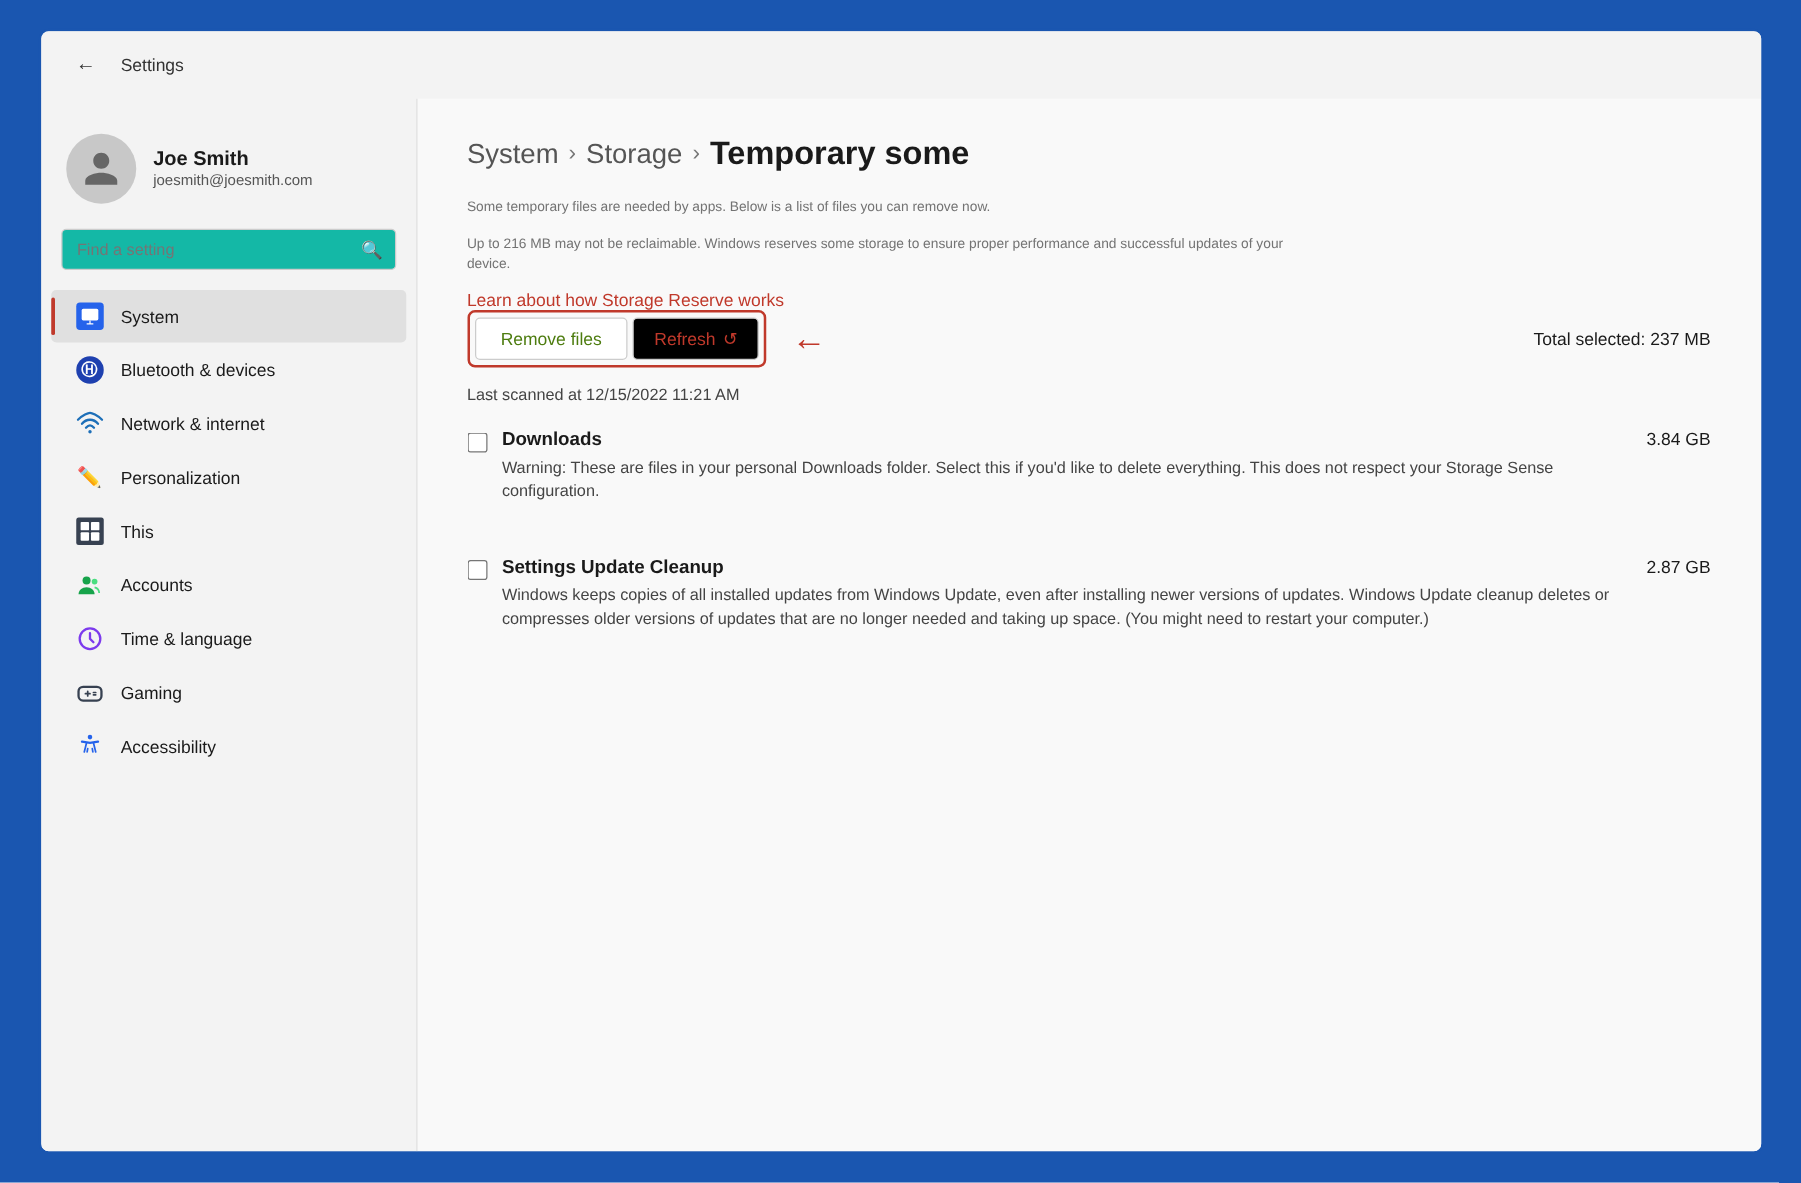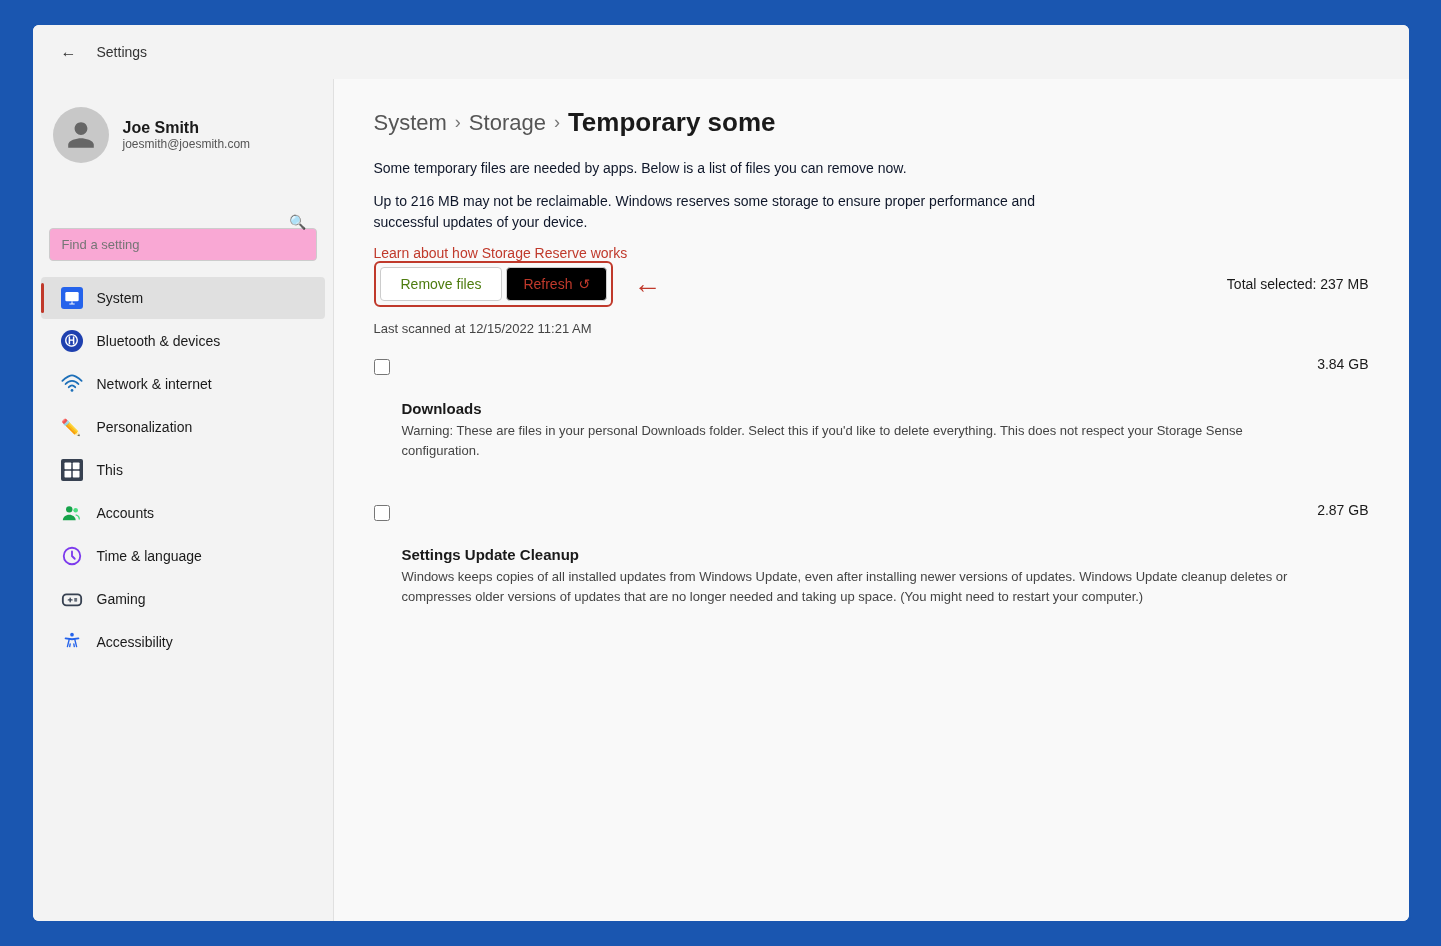--- a/index.html
+++ b/index.html
@@ -78,24 +78,23 @@
     .search-box {
       margin: 0 16px 16px 16px;
       position: relative;
     }
     .search-input {
       width: 100%;
       padding: 8px 36px 8px 12px;
       border: 1px solid #ccc;
       border-radius: 4px;
       font-size: 13px;
-      background: #f9a8d4;
+      background: #14b8a6;
       color: #333;
       outline: none;
-      margin-top: 45px;
     }
     .search-icon {
       position: absolute;
       right: 10px;
       top: 50%;
       transform: translateY(-50%);
       color: #555;
       font-size: 14px;
     }
     .nav-item {
@@ -158,22 +157,22 @@
     .breadcrumb-separator {
       font-size: 18px;
       color: #777;
     }
     .breadcrumb-current {
       font-size: 26px;
       font-weight: 700;
       color: #1a1a1a;
     }
     .description {
-      font-size: 14px;
-      color: #0f172a;
+      font-size: 11px;
+      color: #737373;
       line-height: 1.5;
       margin-bottom: 12px;
       max-width: 680px;
     }
     .learn-link {
       color: #c0392b;
       font-size: 14px;
       text-decoration: none;
       display: block;
       cursor: pointer;
@@ -253,21 +252,20 @@
       cursor: pointer;
       accent-color: #2563eb;
     }
     .file-info { flex: 1; }
     .file-name {
       font-size: 15px;
       font-weight: 700;
       color: #1a1a1a;
       display: block;
       margin-bottom: 4px;
-      margin-top: 44px;
     }
     .file-desc {
       font-size: 13px;
       color: #444;
       line-height: 1.5;
       max-width: 580px;
     }
     .file-size {
       font-size: 14px;
       color: #1a1a1a;

